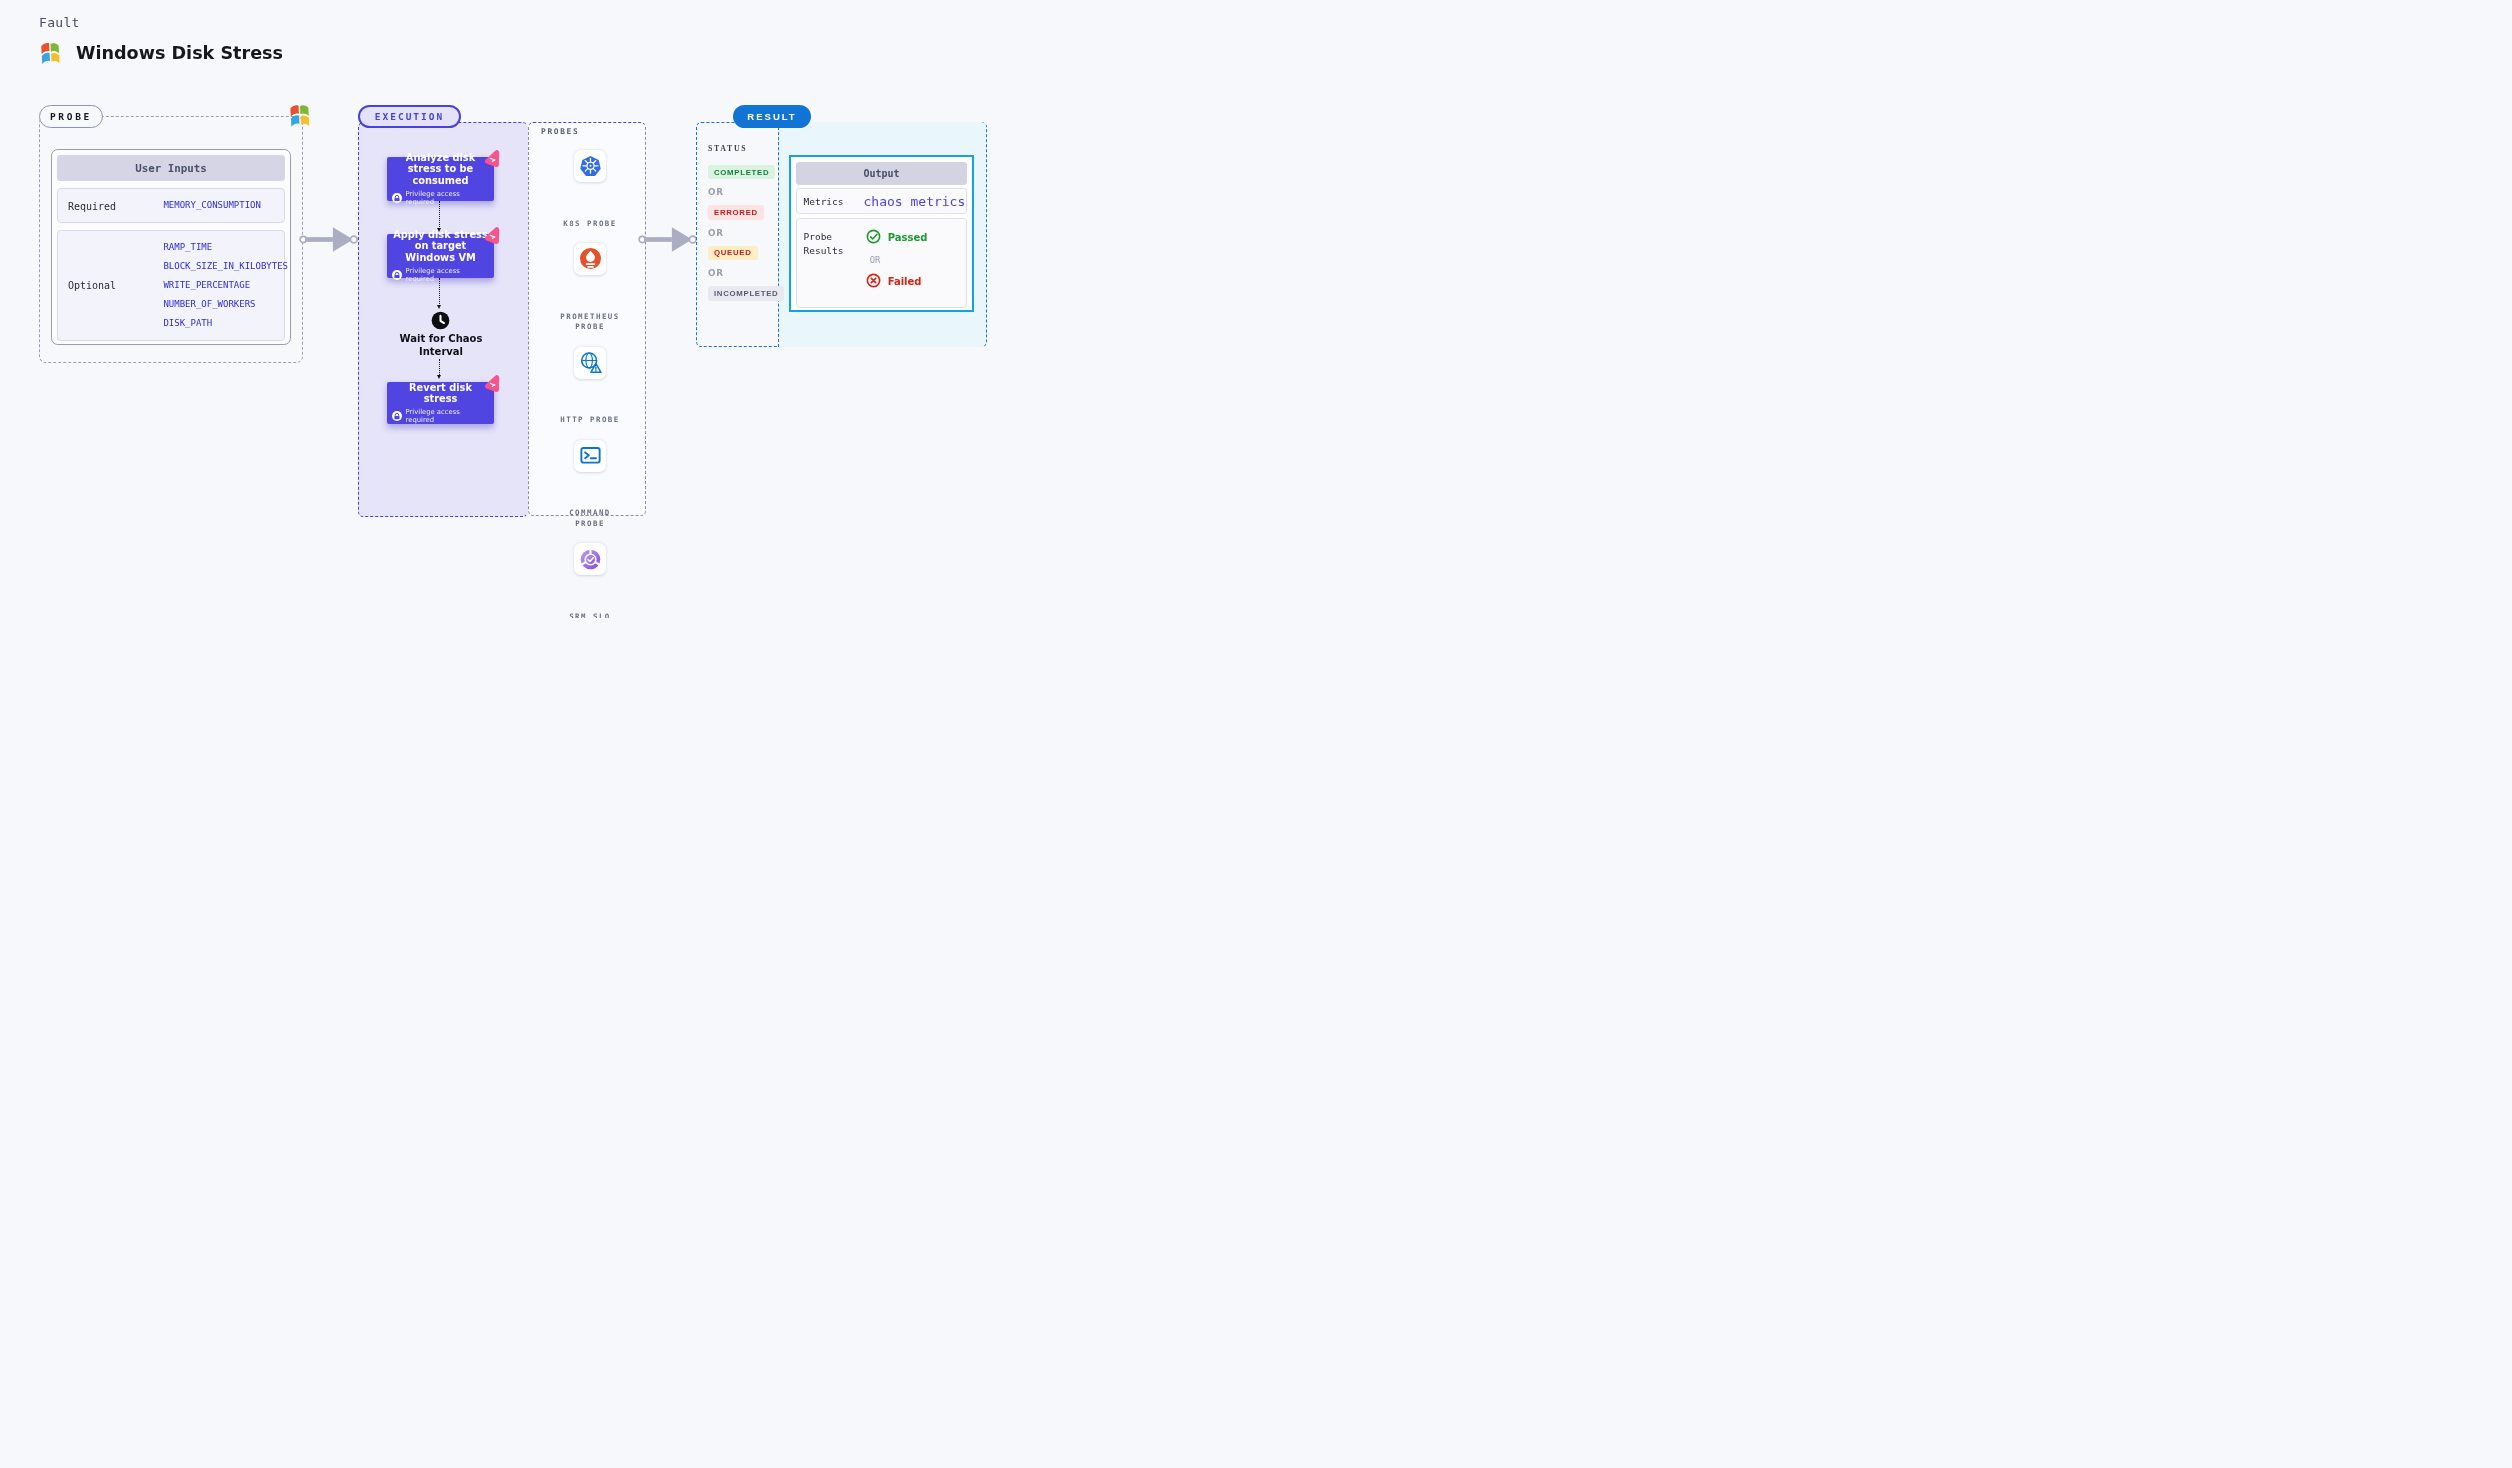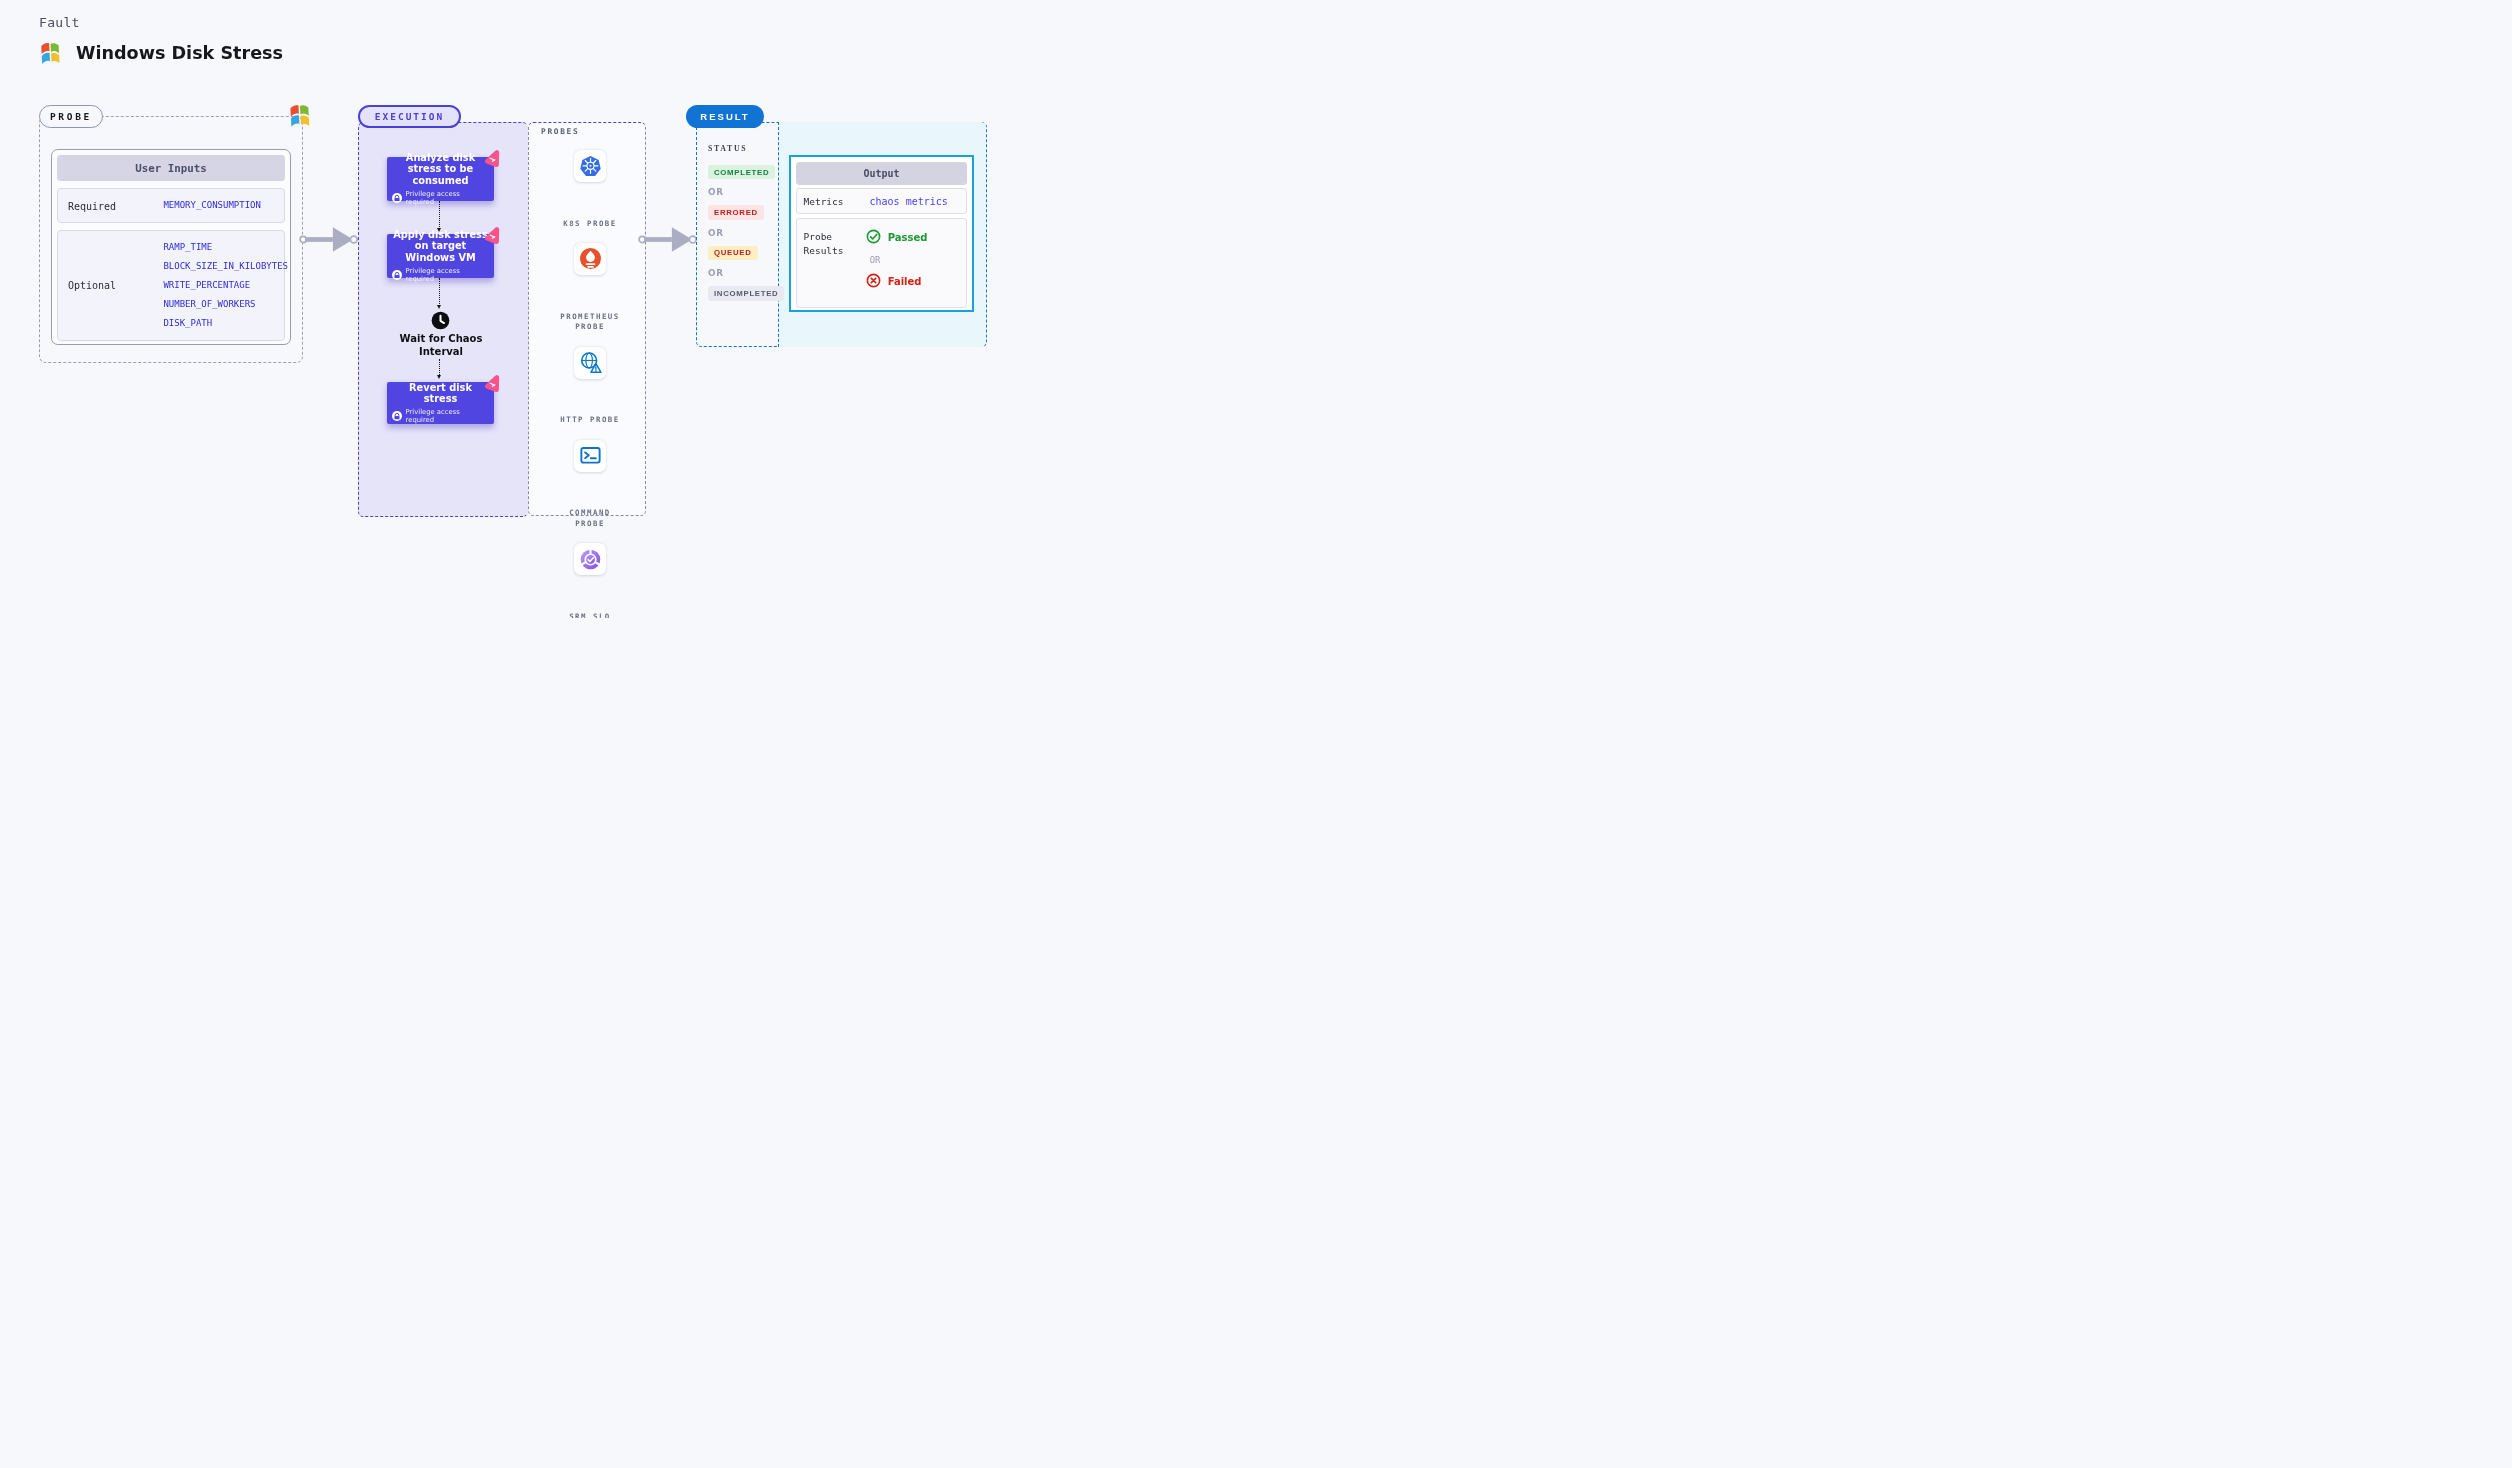--- a/index.html
+++ b/index.html
@@ -63,41 +63,41 @@
   .probe-item { display:flex; flex-direction:column; align-items:center;gap:32px; }
   .probe-card { width:32px; height:32px; background:#fff; border-radius:6.8px; box-shadow:0 0.7px 2.7px rgba(80,85,120,.22);
                 display:flex; align-items:center; justify-content:center; }
   .probe-caption { margin-top:4.7px; font-size:7.4px; font-weight:bold; letter-spacing:1.5px; color:#6b7183;
                    text-align:center; line-height:1.45; width:76px; }
 
   
   .result-box { left:696px; top:122px; width:291px; height:225px; border:1.4px dashed #1273d2; border-radius:5.4px; }
   .result-right { left:778px; top:122px; width:208px; height:225px; background:#e9f6fc;
                   border-left:1.4px dashed #1273d2; border-radius:0 5.4px 5.4px 0; }
-  .result-pill { left:686px; top:105px; width:78px; background:#1173d4; color:#fff; letter-spacing:2px;
+  .result-pill { left:733px; top:105px; width:78px; background:#1173d4; color:#fff; letter-spacing:2px;
                  font-family:"Liberation Sans", sans-serif; }
   .status-title { left:708px; top:144px; font-size:7.8px; font-weight:bold; letter-spacing:1.7px; color:#3a3e54;
                   font-family:Liberation Serif, serif; }
   .status-stack { left:708px; top:165px; display:flex; flex-direction:column; align-items:flex-start; gap:8px; }
   .status-badge { font-size:7.8px; font-weight:bold; letter-spacing:0.7px; padding:2.7px 6px; border-radius:2.7px;
                   font-family:"Liberation Sans", sans-serif; }
   .b-completed { color:#15803d; background:#dcf2e0; }
   .b-errored   { color:#c21d1d; background:#fbe4e4; }
   .b-queued    { color:#bb1f1f; background:#fdeec3; }
   .b-incompleted { color:#565b6f; background:#e9eaf1; }
   .or-label { font-size:8.8px; font-weight:bold; color:#9a9eb2; letter-spacing:0.7px; }
 
   .output-box { left:789px; top:155px; width:185px; height:157px; background:#fff; border:2px solid #15a3df;
                 border-radius:0; padding:4.7px; }
   .output-header { height:23px; background:#d3d3e2; border-radius:3.4px; display:flex; align-items:center; justify-content:center;
                    font-weight:bold; font-size:10px; color:#4b4e68; }
   .out-row { position:relative; background:#fafafd; border:0.7px solid #dcdeea; border-radius:3.4px; }
   .out-row-metrics { height:26px; margin-top:3.4px; display:flex; align-items:center; }
   .metrics-label { margin-left:6.8px; font-size:9.5px; color:#2a2c38; }
-  .metrics-value { margin-left:26px; font-size:10px; color:#4a42ea; }
+  .metrics-value { margin-left:20px; font-size:13px; color:#4a42ea; }
   .out-row-probe { height:90px; margin-top:4px; }
   .probe-results-label { position:absolute; left:6.8px; top:10.8px; font-size:9.5px; color:#2a2c38; line-height:1.45; width:54px; }
   .pr-col { position:absolute; left:69px; top:9.5px; display:flex; flex-direction:column; }
   .pr-line { display:flex; align-items:center; gap:7px; }
   .pr-passed { font-size:10px; font-weight:bold; color:#1d9a34; }
   .pr-failed { font-size:10px; font-weight:bold; color:#d32315; }
   .pr-or { margin:8px 0 8px 4px; font-size:8.8px; color:#989cb0; }
 </style>
 </head>
 <body>

